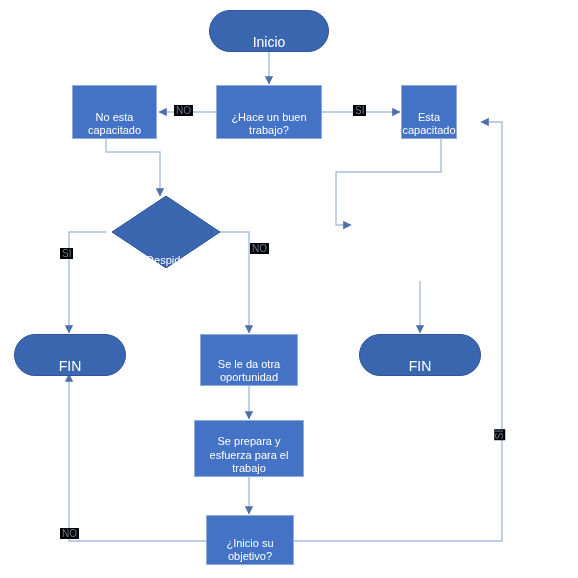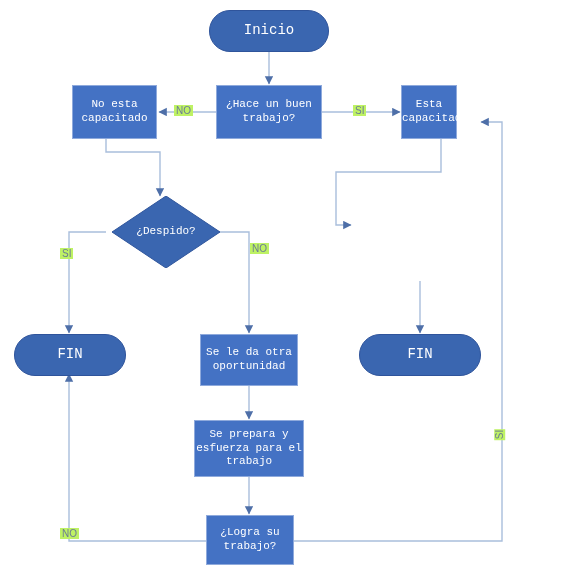--- a/index.html
+++ b/index.html
@@ -22,27 +22,26 @@
     left: 0;
     top: 0;
     width: 578px;
     height: 578px;
     pointer-events: none;
   }
   .node {
     position: absolute;
     box-sizing: border-box;
     display: flex;
-    align-items: center;
+    align-items: flex-end;
     justify-content: center;
     text-align: center;
     color: #ffffff;
     line-height: 1.25;
     z-index: 3;
-    font-family: Liberation Mono, monospace;
   }
   .node.rect {
     background: #4472C4;
     border: 1px solid #8FAADC;
     font-size: 11px;
   }
   .node.term {
     background: #3A66B0;
     border: 1px solid #2F549B;
     border-radius: 22px;
@@ -68,21 +67,21 @@
   .diamond-label {
     position: relative;
     z-index: 2;
     color: #ffffff;
     font-size: 11px;
   }
   .edge-label {
     position: absolute;
     color: #6B7C93;
     font-size: 10px;
-    background: #bef264;
+    background: #000000;
     padding: 0 2px;
     z-index: 4;
     white-space: nowrap;
   }
   .edge-label.vert {
     transform: rotate(-90deg);
     transform-origin: center center;
     padding: 0 1px;
   }
   .node .txt { display: block; width: 100%; }
@@ -160,21 +159,21 @@
 
   <div class="node rect" style="left:200px; top:334px; width:98px; height:52px;">
     <span class="txt">Se le da otra oportunidad</span>
   </div>
 
   <div class="node rect" style="left:194px; top:420px; width:110px; height:57px;">
     <span class="txt">Se prepara y esfuerza para el trabajo</span>
   </div>
 
   <div class="node rect" style="left:206px; top:515px; width:88px; height:50px;">
-    <span class="txt">¿Logra su trabajo?</span>
+    <span class="txt">¿Inicio su objetivo?</span>
   </div>
 
   <span class="edge-label" style="left:174px; top:105px;">NO</span>
   <span class="edge-label" style="left:353px; top:105px;">SI</span>
   <span class="edge-label" style="left:60px; top:248px;">SI</span>
   <span class="edge-label" style="left:250px; top:243px;">NO</span>
   <span class="edge-label" style="left:60px; top:528px;">NO</span>
   <span class="edge-label vert" style="left:494px; top:429px;">SI</span>
 
 </div>

